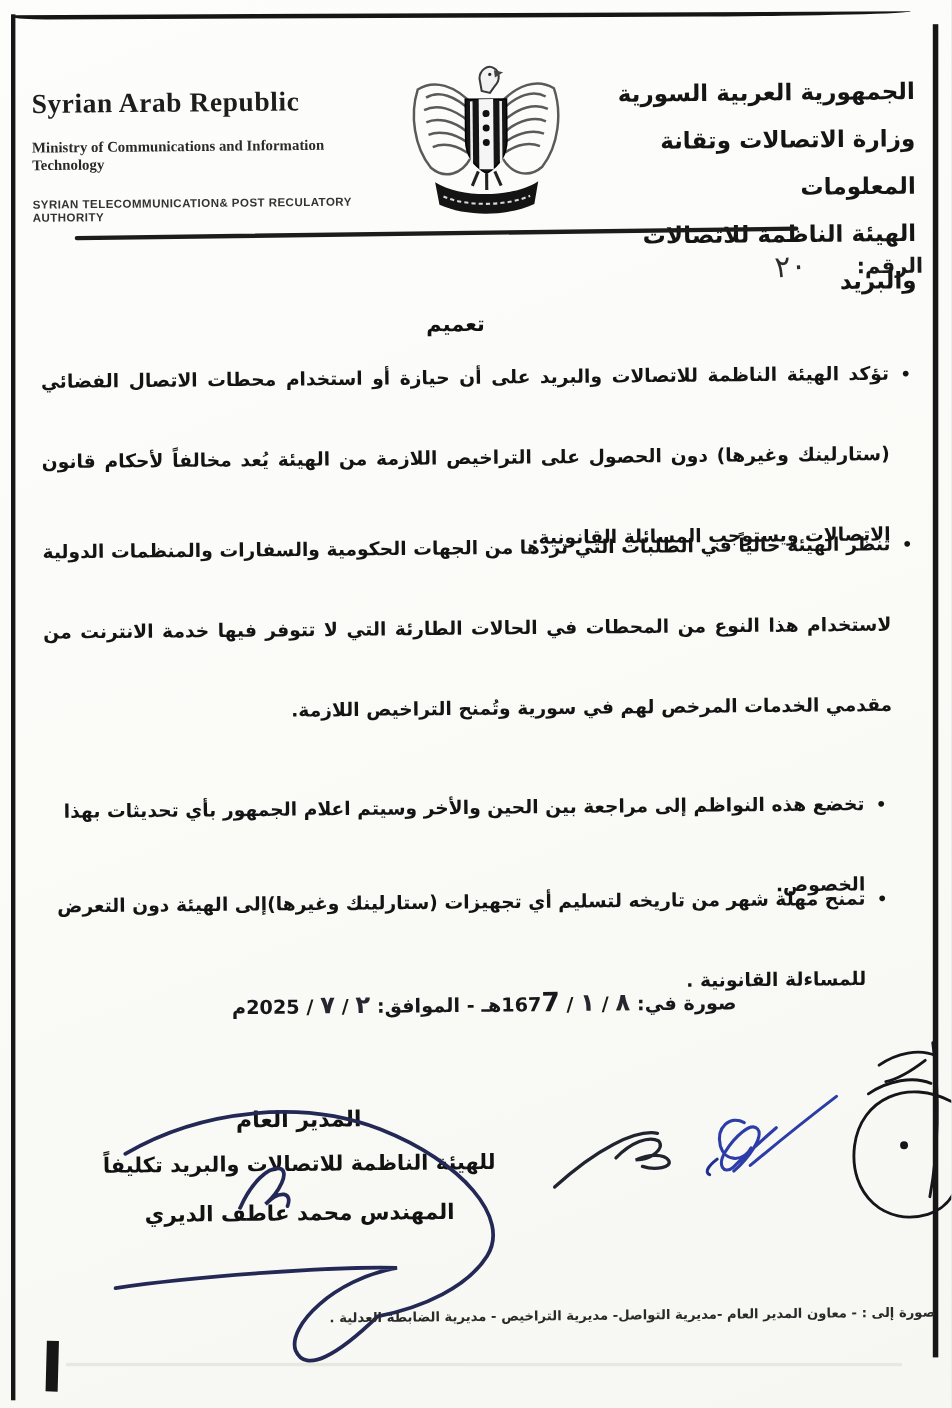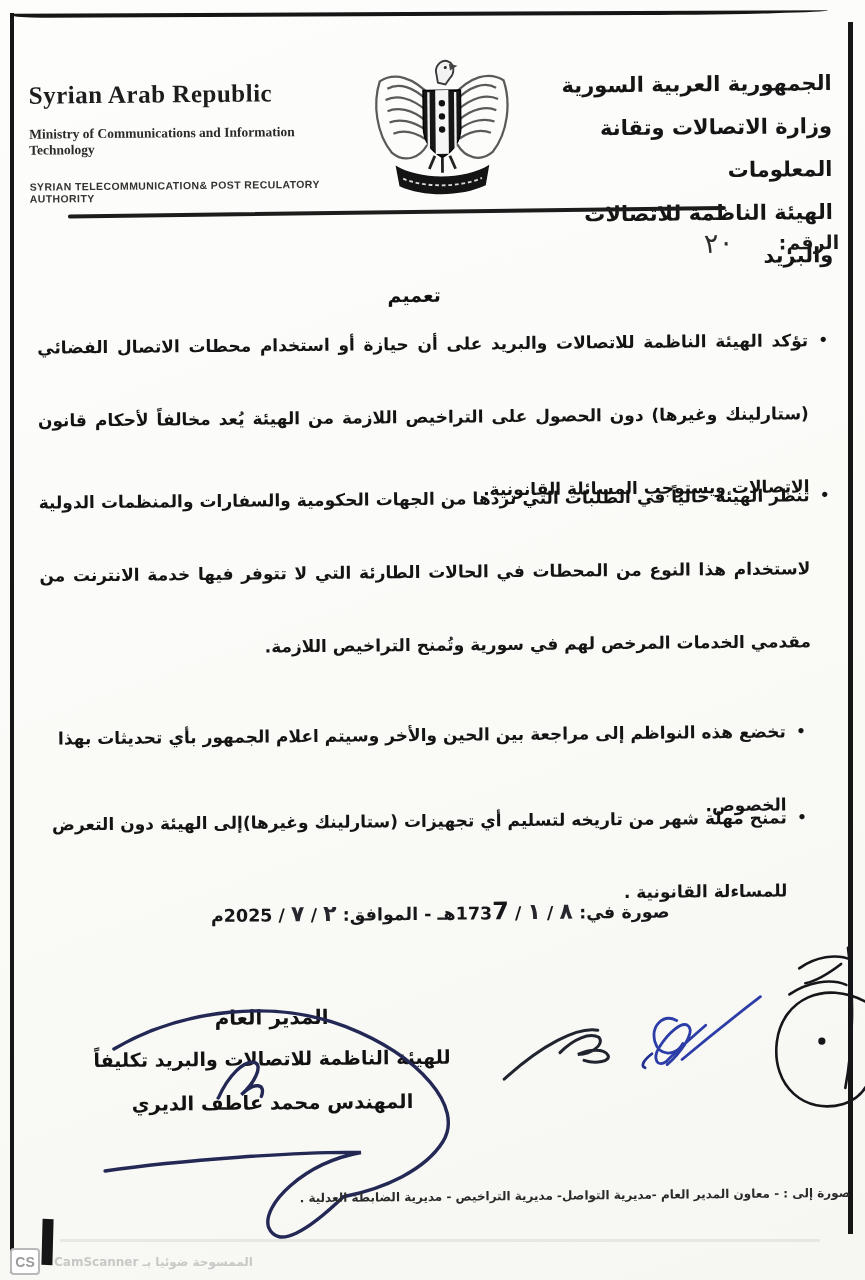--- a/index.html
+++ b/index.html
@@ -157,21 +157,21 @@
     <div class="bullet b2">تنظر الهيئة حالياً في الطلبات التي تردها من الجهات الحكومية والسفارات والمنظمات الدولية لاستخدام هذا النوع من المحطات في الحالات الطارئة التي لا تتوفر فيها خدمة الانترنت من مقدمي الخدمات المرخص لهم في سورية وتُمنح التراخيص اللازمة.</div>
     <div class="bullet b3">تخضع هذه  النواظم إلى مراجعة بين الحين والأخر وسيتم اعلام الجمهور بأي تحديثات بهذا الخصوص.</div>
     <div class="bullet b4">تمنح مهلة شهر من تاريخه لتسليم أي تجهيزات (ستارلينك وغيرها)إلى الهيئة دون التعرض للمساءلة القانونية .</div>
 
     <div class="date-line">
       <span>صورة في:</span>
       <span class="hw">٨</span>
       <span>/</span>
       <span class="hw">١</span>
       <span>/</span>
-      <span>173</span><span class="hw hw-year">7</span><span>هـ - الموافق:</span>
+      <span>167</span><span class="hw hw-year">7</span><span>هـ - الموافق:</span>
       <span class="hw">٢</span>
       <span>/</span>
       <span class="hw">٧</span>
       <span>/</span>
       <span>2025م</span>
     </div>
 
     <div class="sig-block">
       <div class="s1">المدير العام</div>
       <div class="s2">للهيئة الناظمة للاتصالات والبريد تكليفاً</div>
@@ -204,18 +204,14 @@
         <path d="M845,952 C851,1000 849,1052 841,1092"></path>
         <path d="M862,1006 C822,984 779,1002 773,1045 C767,1090 801,1119 839,1108 C862,1101 872,1078 866,1058"></path>
         <circle cx="818" cy="1045" r="3.6" fill="#15151a" stroke="none"></circle>
       </g>
     </svg>
 
     <div class="cc-line">صورة إلى : - معاون المدير العام -مديرية التواصل- مديرية التراخيص - مديرية الضابطة العدلية .</div>
 
   </div>
 
-  <div class="watermark">
-    <div class="cs-badge">CS</div>
-    <div class="wm-text">الممسوحة ضوئيا بـ CamScanner</div>
-  </div>
 
 </div>
 
 </body></html>

